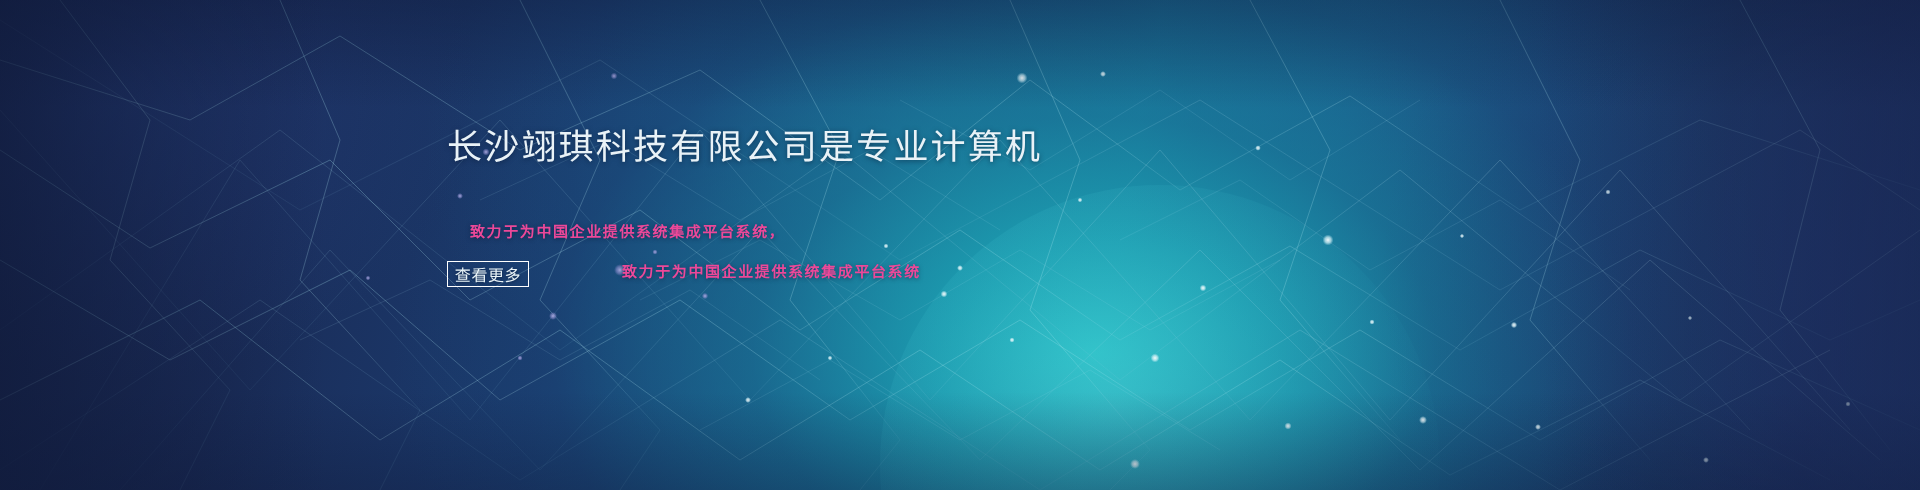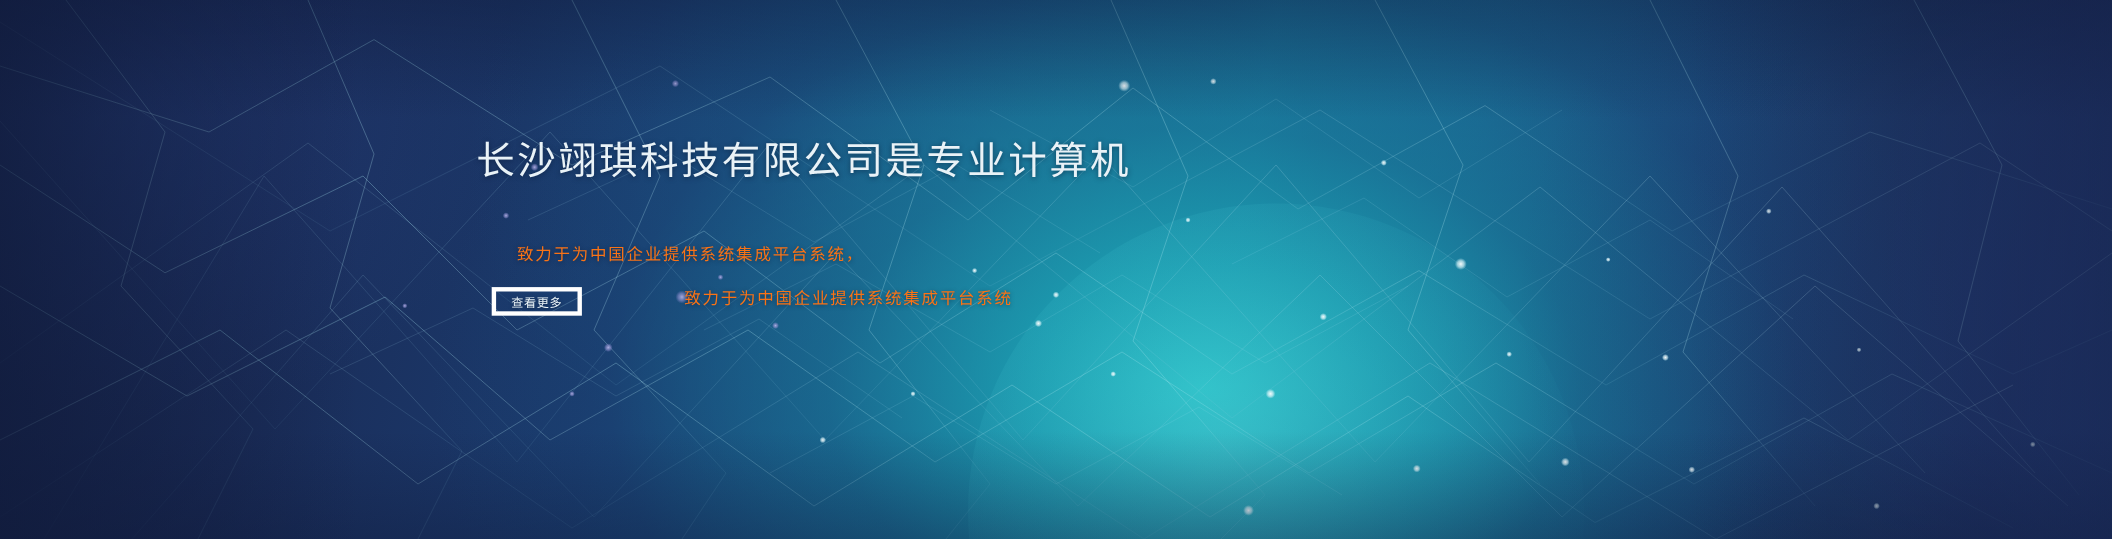--- a/index.html
+++ b/index.html
@@ -79,58 +79,58 @@
 
   
   .content {
     position:absolute;
     left:0; top:0;
     width:1920px; height:490px;
   }
 
   .headline {
     position:absolute;
-    left:433px; top:126px;
+    left:447px; top:126px;
     width:700px;
     color:#e9f2f7;
     font-size:35px;
     line-height:42px;
     letter-spacing:2.2px;
     font-weight:400;
     text-shadow:0 1px 5px rgba(8,22,48,0.55);
     white-space:nowrap;
   }
   .headline .h-line { display:block; }
 
   .subtitle {
     position:absolute;
     left:470px; top:212px;
     width:760px;
-    color:#f97316;
+    color:#ec4899;
     font-size:15px;
     line-height:40px;
     letter-spacing:1.6px;
-    font-weight:400;
+    font-weight:700;
     text-shadow:0 1px 4px rgba(8,22,48,0.5);
     white-space:nowrap;
   }
   .subtitle .s-line { display:block; }
   .subtitle .s-line.indent { padding-left:152px; }
 
   .cta {
     position:absolute;
     left:447px; top:261px;
     width:82px; height:26px;
     display:flex;
     align-items:center;
     justify-content:center;
-    border:4px solid #ffffff;
+    border:1px solid #ffffff;
     background:rgba(30,66,120,0.18);
     color:#eaf4f8;
-    font-size:11px;
+    font-size:16px;
     letter-spacing:0.6px;
     text-decoration:none;
     cursor:pointer;
     text-shadow:0 1px 3px rgba(8,22,48,0.6);
   }
 </style>
 </head>
 <body>
 
 <div class="banner">

